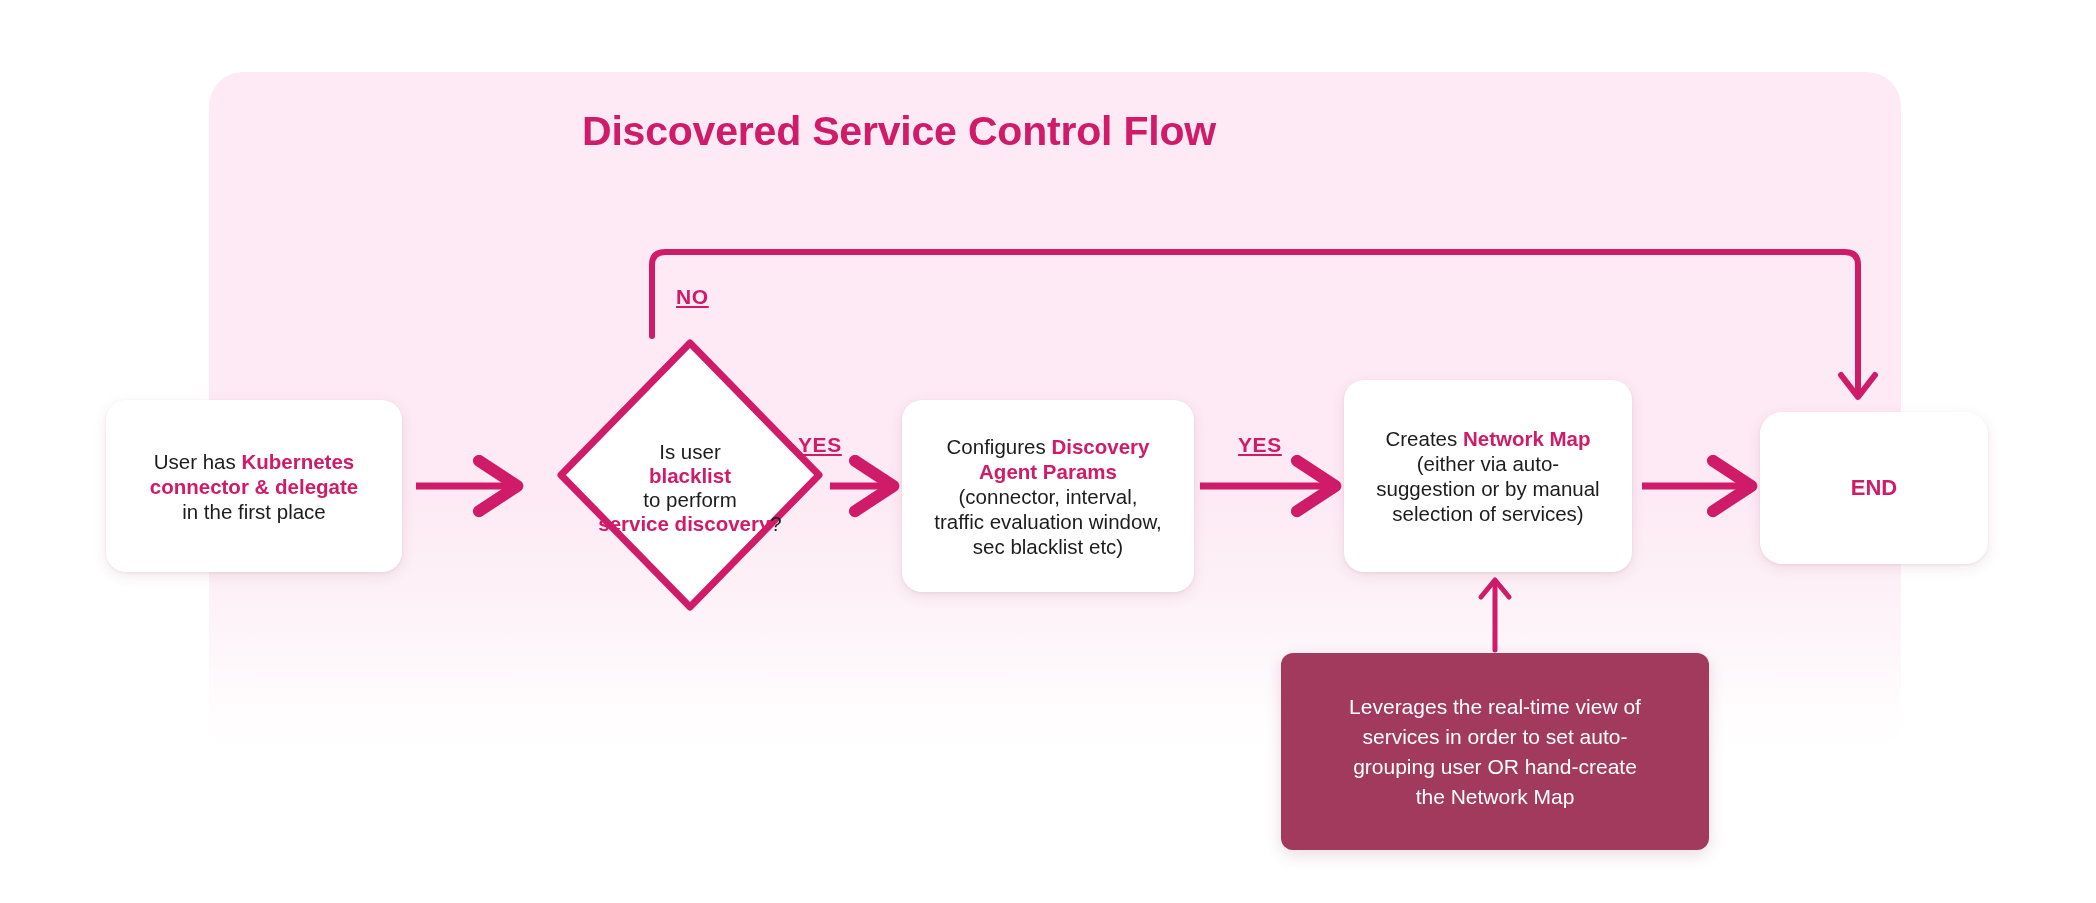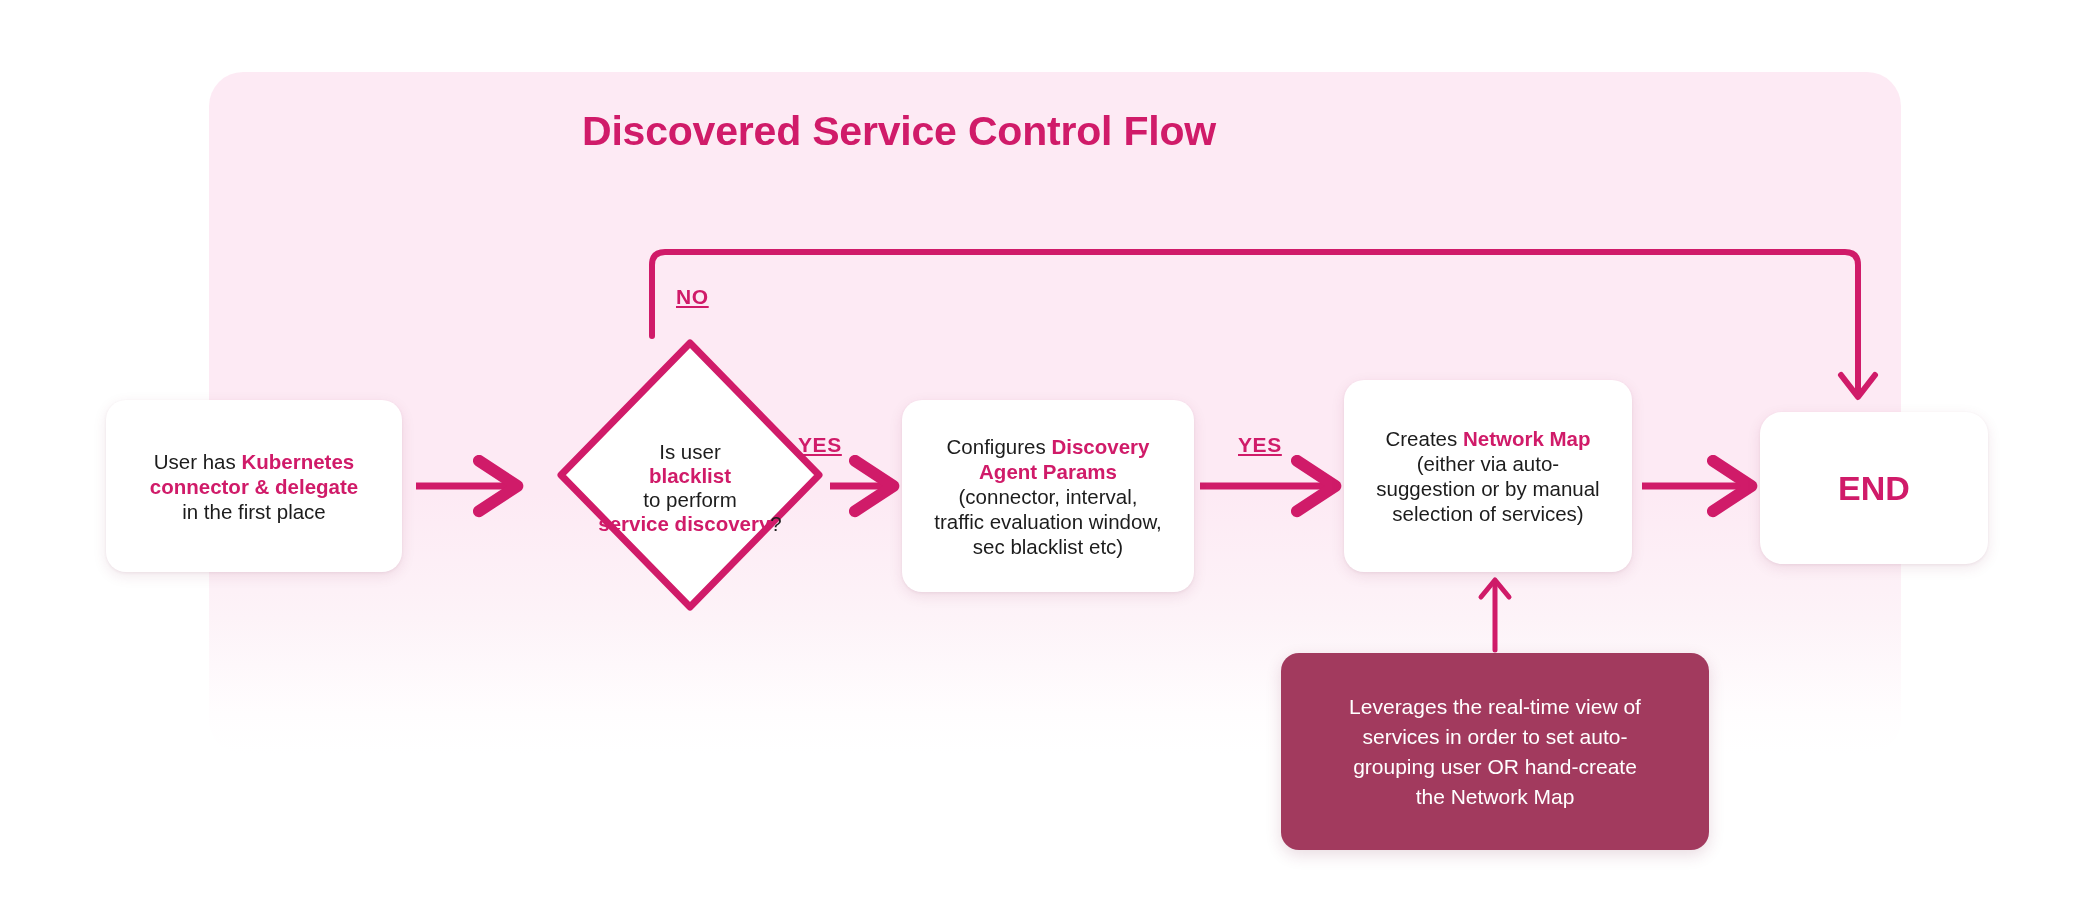--- a/index.html
+++ b/index.html
@@ -84,21 +84,21 @@
 
   
   #node-start  { left: 106px;  top: 400px; width: 296px; height: 172px; }
   #node-config { left: 902px;  top: 400px; width: 292px; height: 192px; }
   #node-map    { left: 1344px; top: 380px; width: 288px; height: 192px; }
   #node-end    {
     left: 1760px; top: 412px; width: 228px; height: 152px;
     border-radius: 22px;
   }
   #node-end .node-text {
-    font-size: 34px;
+    font-size: 22px;
     font-weight: bold;
     color: #d01b69;
     line-height: 38px;
   }
 
   
   #node-decision {
     position: absolute;
     left: 554px;
     top: 336px;
@@ -123,21 +123,21 @@
   }
 
   
   #node-note {
     position: absolute;
     left: 1281px;
     top: 653px;
     width: 428px;
     height: 197px;
     background: #a23a5e;
-    border-radius: 18px;
+    border-radius: 12px;
     display: flex;
     align-items: center;
     justify-content: center;
     box-shadow: 0 5px 16px rgba(120, 30, 70, 0.16);
     box-sizing: border-box;
   }
   #node-note .node-text {
     color: #ffffff;
     font-size: 21px;
     line-height: 30px;

